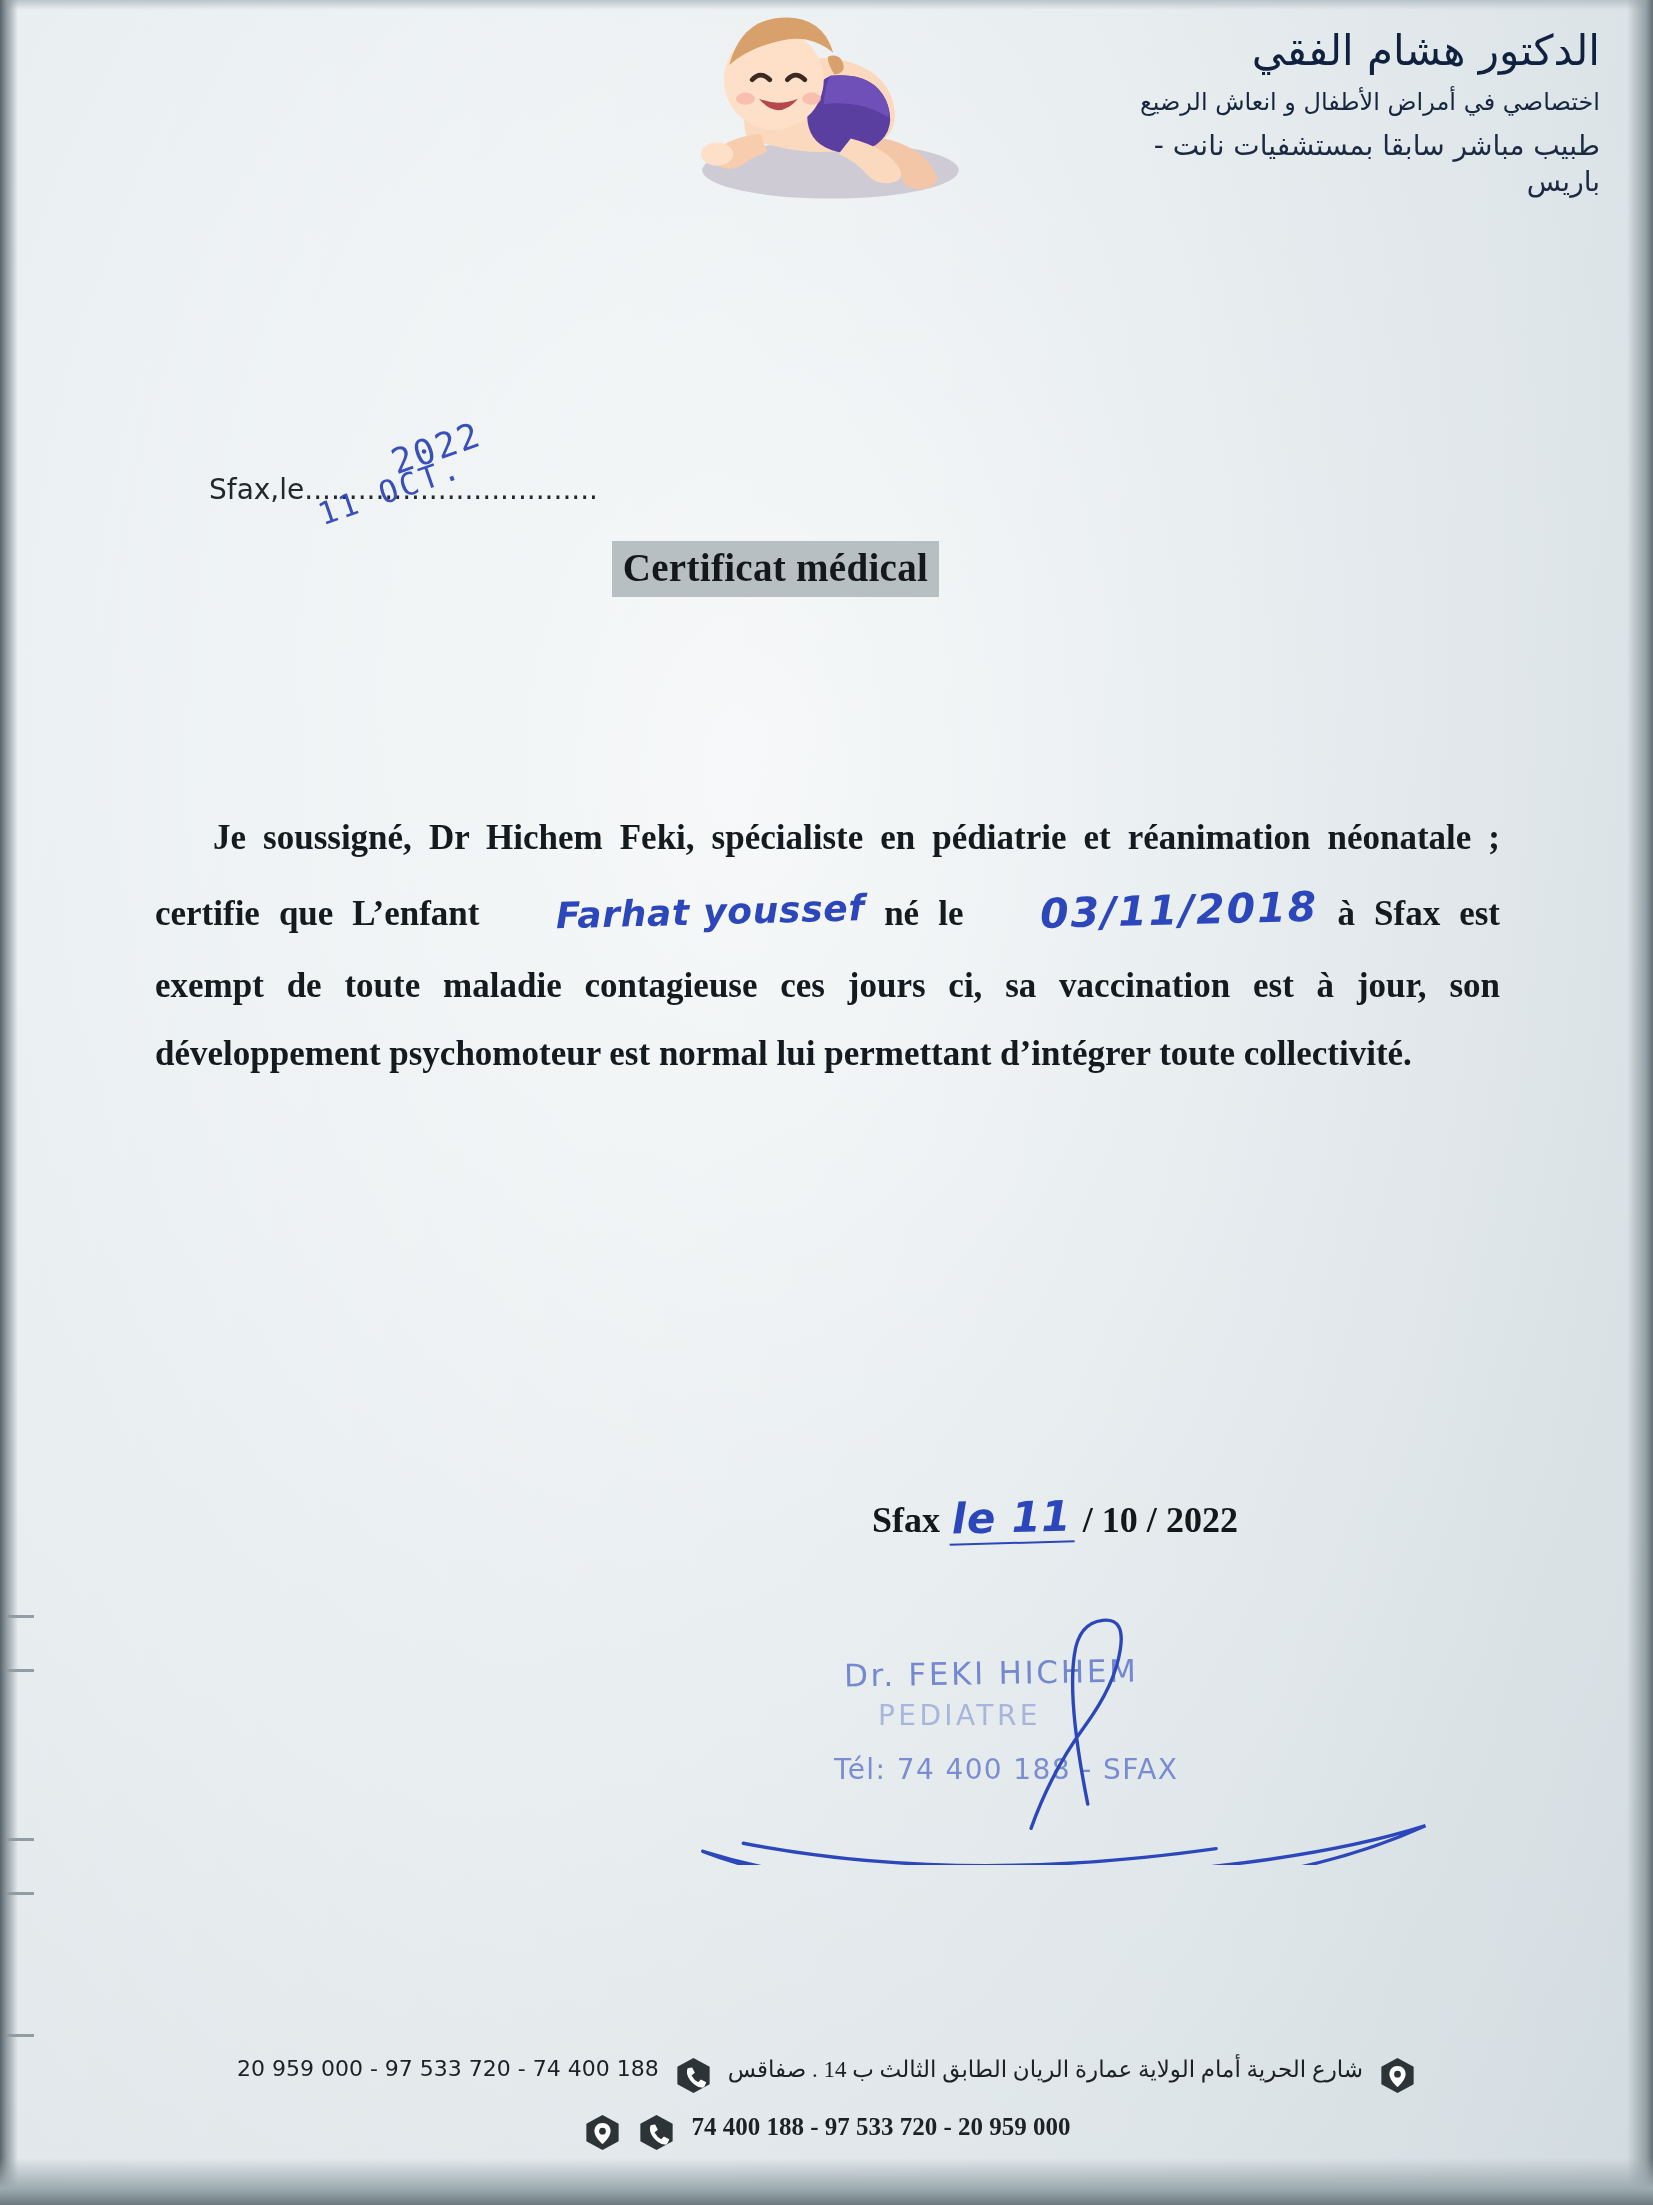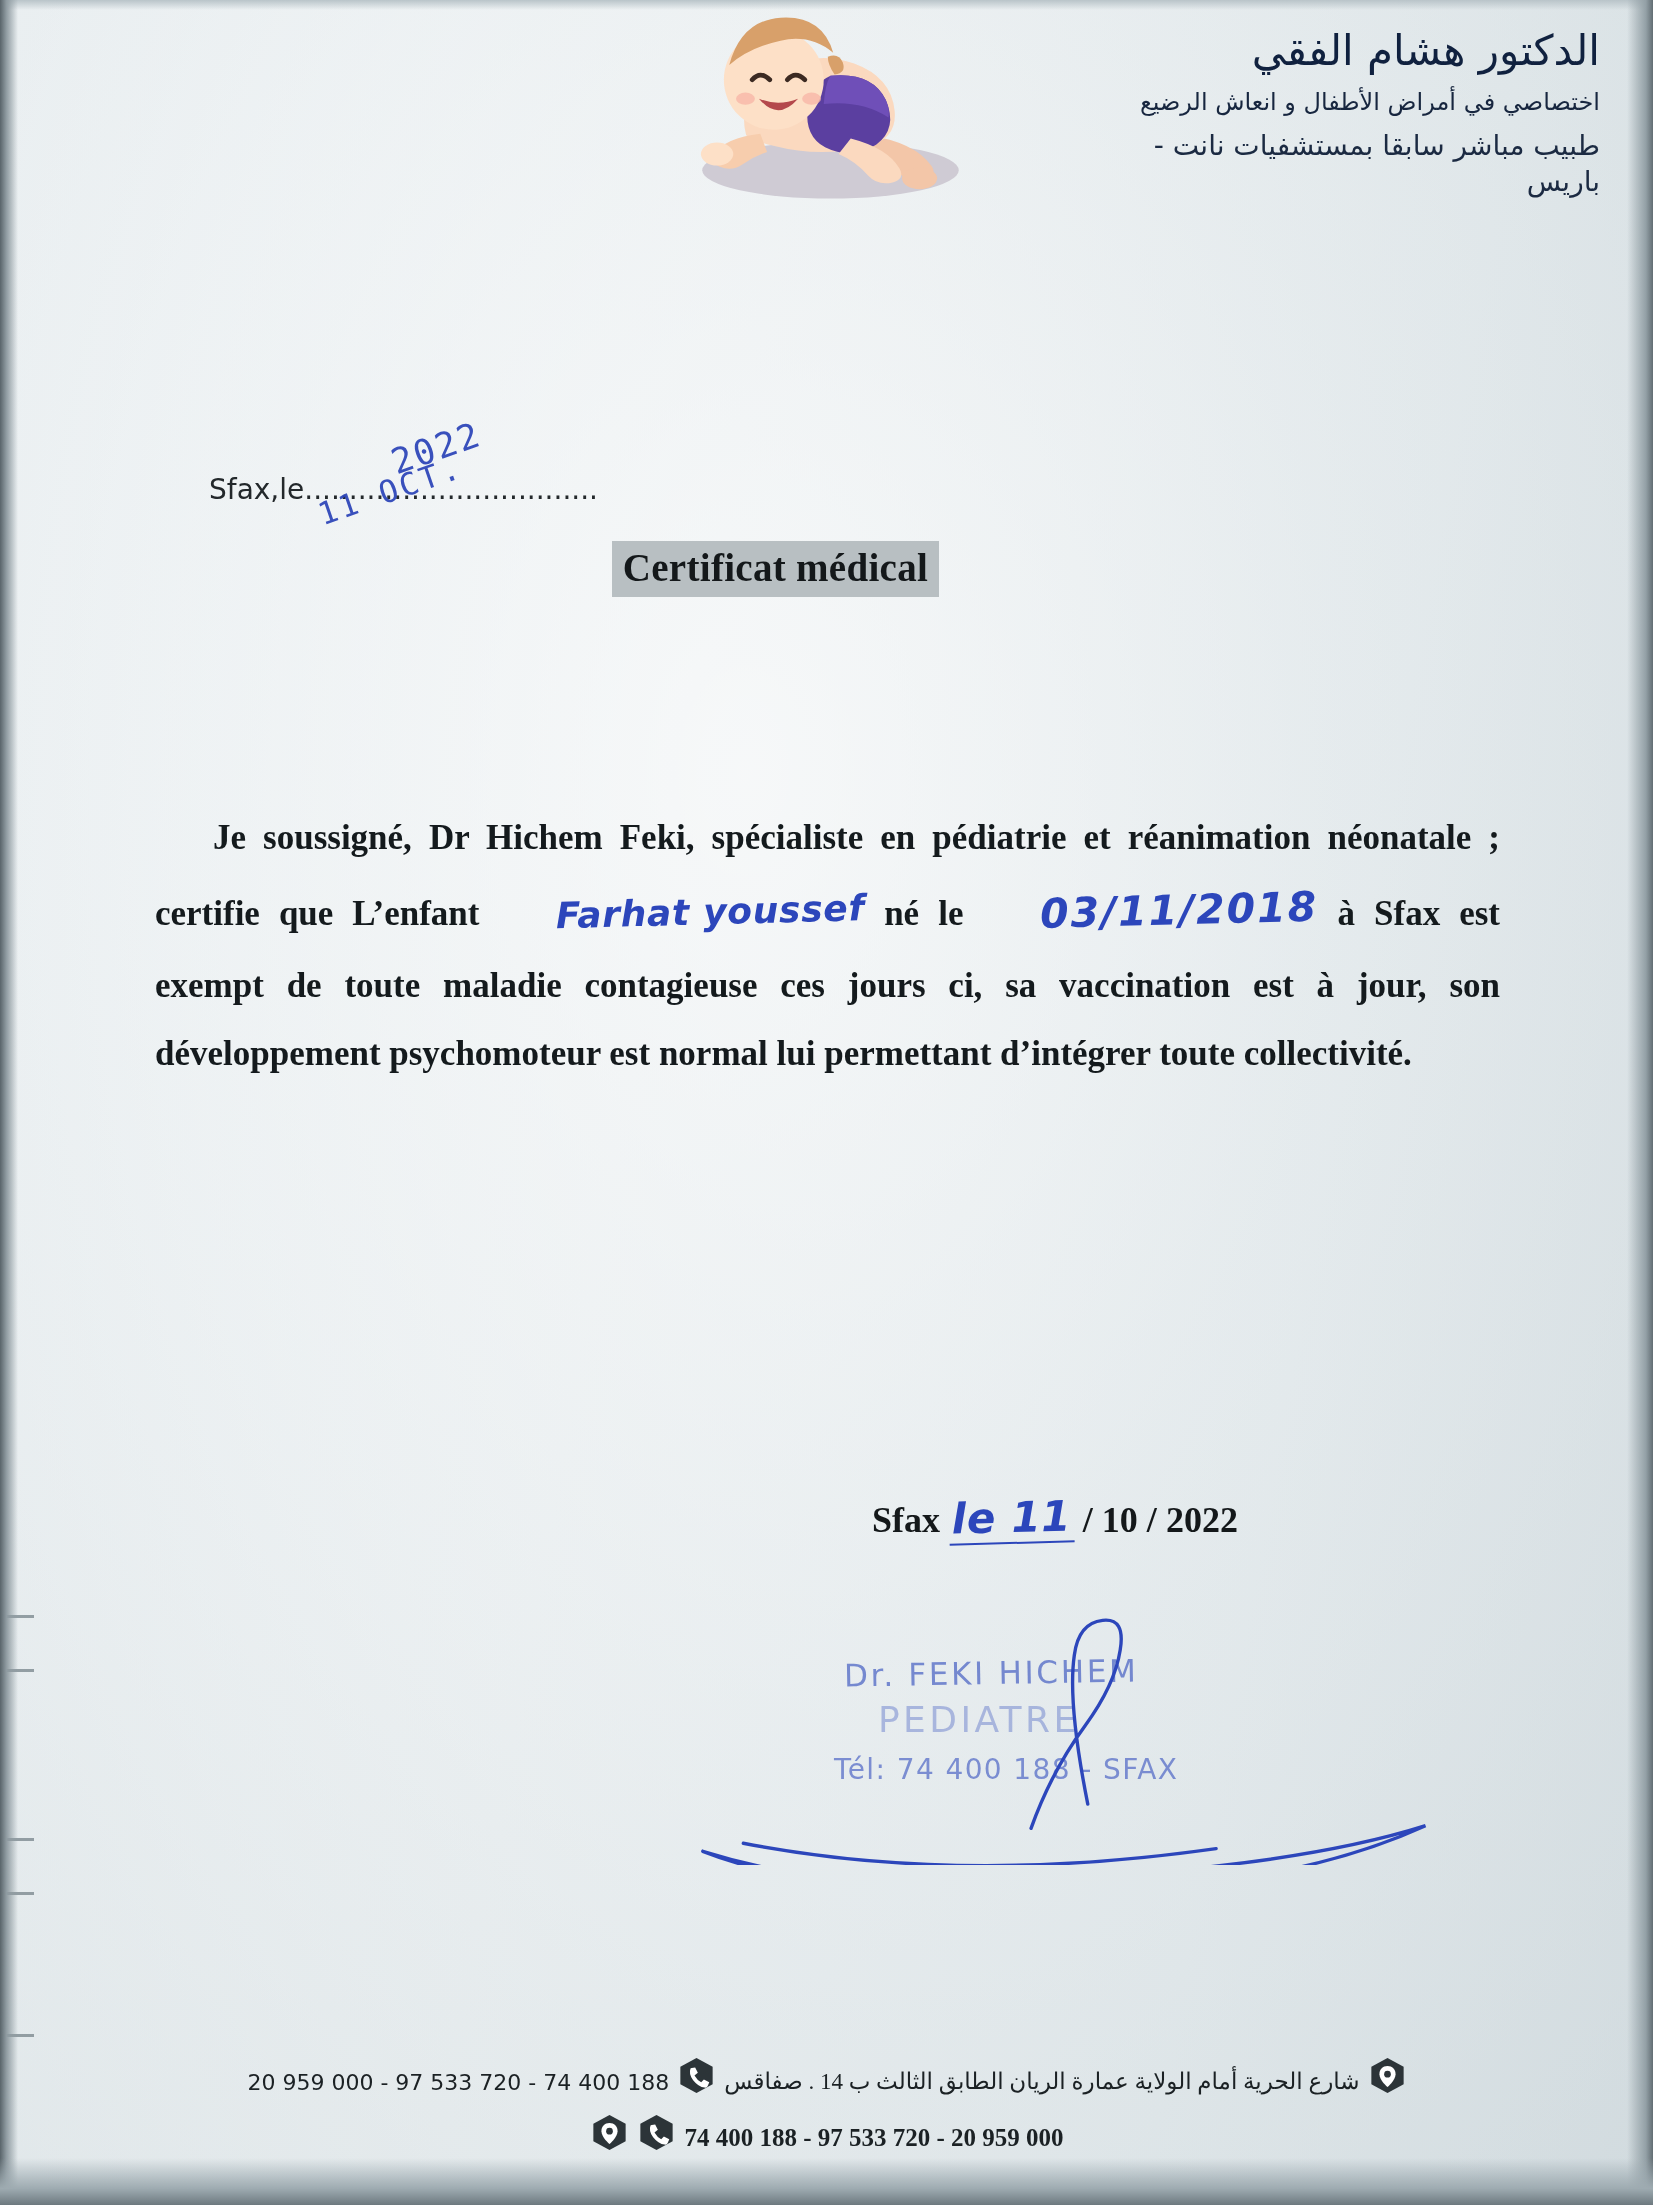--- a/index.html
+++ b/index.html
@@ -248,21 +248,21 @@
     position: absolute;
     left: 47px; top: 20px;
     font-size: 31px;
     letter-spacing: 2.7px;
     transform: rotate(-1deg);
     white-space: nowrap;
   }
   .stamp-l2 {
     position: absolute;
     left: 81px; top: 64px;
-    font-size: 36px;
+    font-size: 28px;
     letter-spacing: 3.4px;
     opacity: 0.55;
     white-space: nowrap;
   }
   .stamp-l3 {
     position: absolute;
     left: 37px; top: 118px;
     font-size: 28px;
     letter-spacing: 1.4px;
     opacity: 0.95;
@@ -279,23 +279,23 @@
 
   
   .footer {
     position: absolute;
     left: 0;
     bottom: 53px;
     width: 1654px;
   }
   .foot-row {
     display: flex;
-    align-items: flex-end;
+    align-items: flex-start;
     justify-content: center;
-    gap: 8px;
+    gap: 15px;
     width: 1567px;
     margin: 0 auto;
     color: #1b2124;
   }
   .foot-row.top {
     font-family: "DejaVu Sans", sans-serif;
     font-size: 22px;
     margin-bottom: 17.6px;
   }
   .foot-row.bottom {

